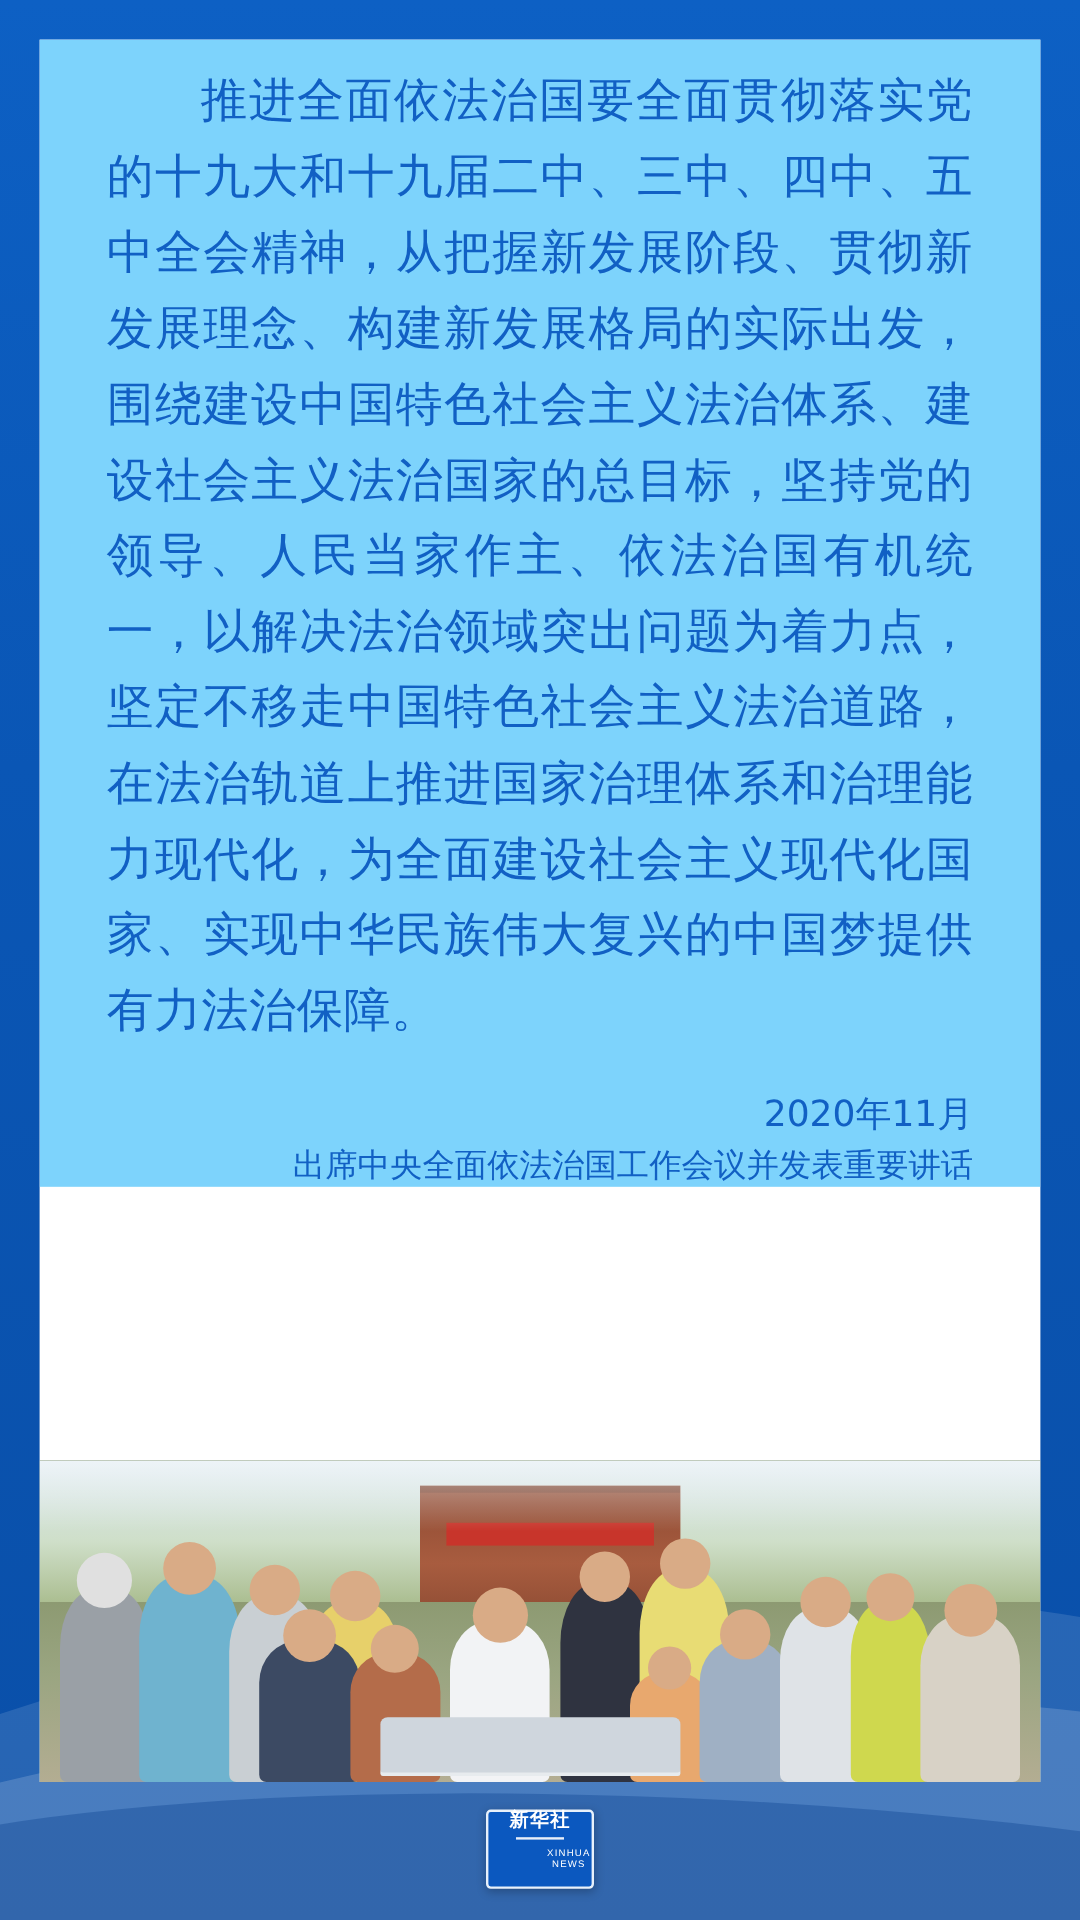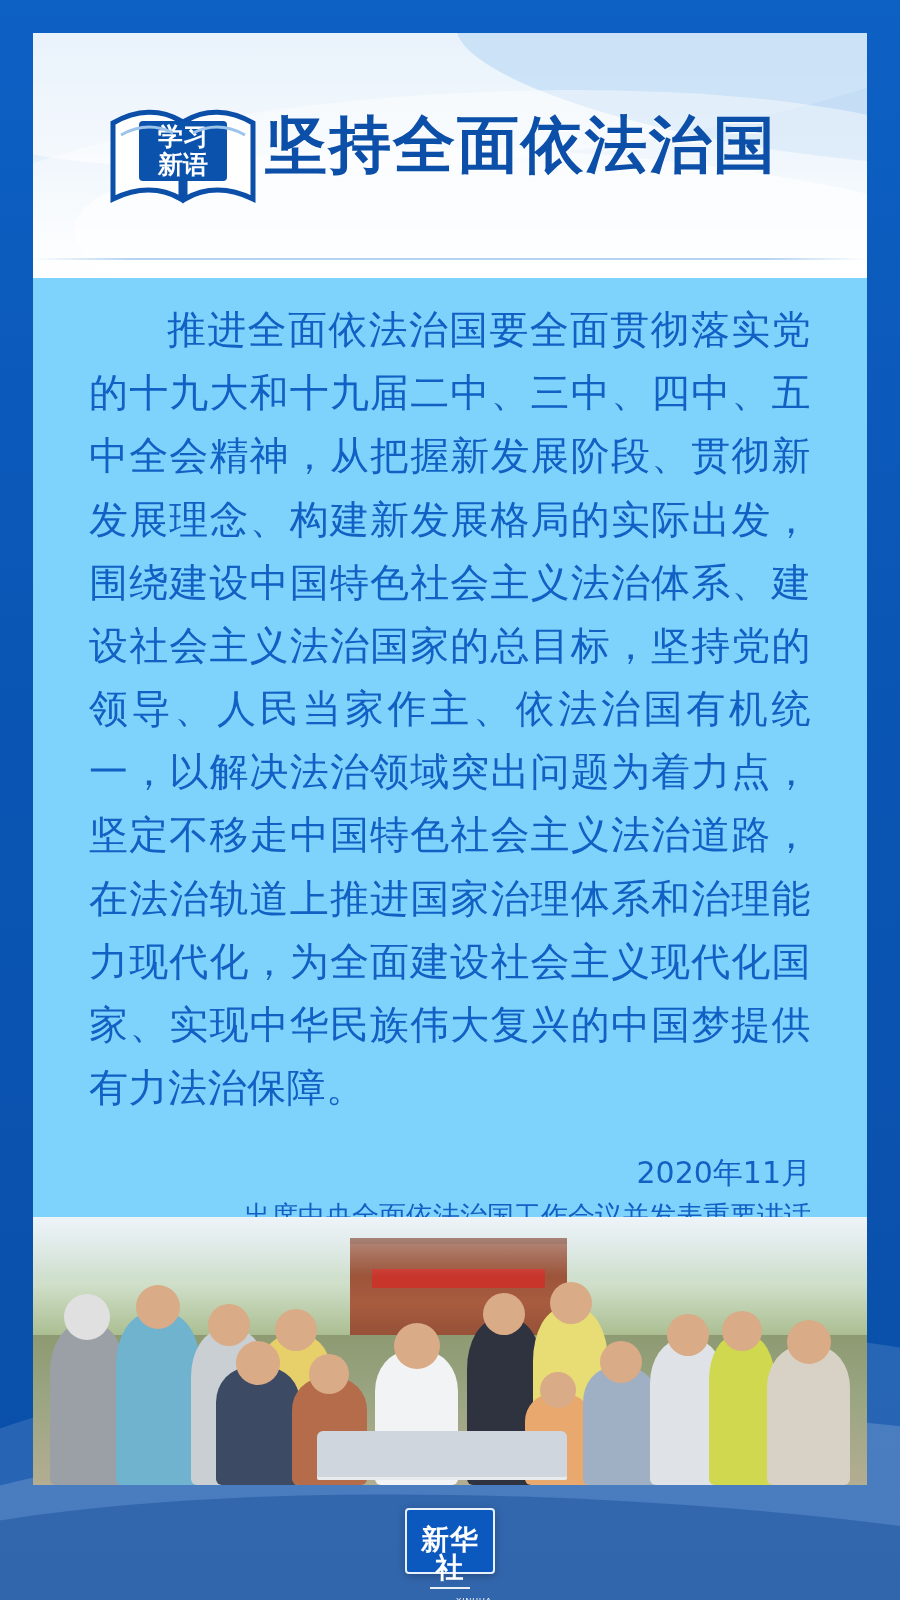--- a/index.html
+++ b/index.html
@@ -199,25 +199,25 @@
     width: 86px;
     height: 62px;
     background: #0b58bf;
     border: 2px solid #e8f1fb;
     border-radius: 4px;
     color: #ffffff;
     text-align: center;
     box-shadow: 0 2px 8px rgba(0,0,0,0.25);
   }
   .xinhua .cn {
-    font-family: Liberation Serif, serif;
-    font-size: 28px;
+    font-family: Liberation Mono, monospace;
+    font-size: 16px;
     font-weight: 700;
     line-height: 1;
-    margin-top: 16px;
+    margin-top: 0;
     letter-spacing: 1px;
   }
   .xinhua .en {
     font-family: "Liberation Sans", sans-serif;
     font-size: 8px;
     letter-spacing: 1px;
     margin-top: 7px;
     margin-left: 48px;
   }
   .xinhua .bar {
@@ -229,45 +229,20 @@
 <body>
 
 <div class="poster">
 
   <div class="outer-swoosh s1"></div>
   <div class="outer-swoosh s2"></div>
   <div class="outer-swoosh s3"></div>
 
   <div class="card">
 
-    <div class="header">
-      <div class="hdr-wave w1"></div>
-      <div class="hdr-wave w4"></div>
-      <div class="hdr-wave w2"></div>
-      <div class="hdr-wave w3"></div>
-      <div class="hdr-line"></div>
-
-      <div class="logo">
-        <svg width="152" height="112" viewBox="0 0 152 112" aria-hidden="true">
-
-          <path d="M6 28 C30 14, 54 14, 74 26 L74 104 C54 92, 30 92, 6 104 Z" fill="#ffffff" stroke="#0b4fa8" stroke-width="5"></path>
-          <path d="M146 28 C122 14, 98 14, 78 26 L78 104 C98 92, 122 92, 146 104 Z" fill="#ffffff" stroke="#0b4fa8" stroke-width="5"></path>
-          <path d="M74 26 L78 26 L78 104 L74 104 Z" fill="#0b4fa8"></path>
-
-          <rect x="32" y="26" width="88" height="60" rx="4" fill="#0b52ad"></rect>
-          <text x="76" y="50" font-family="DejaVu Sans, sans-serif" font-size="25" font-weight="700" fill="#ffffff" text-anchor="middle">学习</text>
-          <text x="76" y="78" font-family="DejaVu Sans, sans-serif" font-size="25" font-weight="700" fill="#ffffff" text-anchor="middle">新语</text>
-
-          <path d="M14 40 C32 30, 50 30, 66 38" stroke="#9cc4ea" stroke-width="3" fill="none"></path>
-          <path d="M138 40 C120 30, 102 30, 86 38" stroke="#9cc4ea" stroke-width="3" fill="none"></path>
-        </svg>
-      </div>
-
-      <div class="main-title">坚持全面依法治国</div>
-    </div>
 
     <div class="body-area">
       <div class="quote">推进全面依法治国要全面贯彻落实党的十九大和十九届二中、三中、四中、五中全会精神，从把握新发展阶段、贯彻新发展理念、构建新发展格局的实际出发，围绕建设中国特色社会主义法治体系、建设社会主义法治国家的总目标，坚持党的领导、人民当家作主、依法治国有机统一，以解决法治领域突出问题为着力点，坚定不移走中国特色社会主义法治道路，在法治轨道上推进国家治理体系和治理能力现代化，为全面建设社会主义现代化国家、实现中华民族伟大复兴的中国梦提供有力法治保障。</div>
 
       <div class="attribution">
         <div class="attrib-date">2020年11月</div>
         <div class="attrib-event">出席中央全面依法治国工作会议并发表重要讲话</div>
       </div>
     </div>
 

